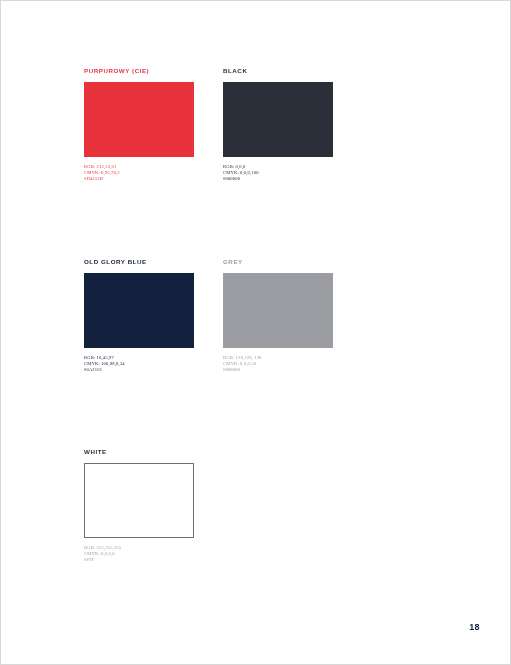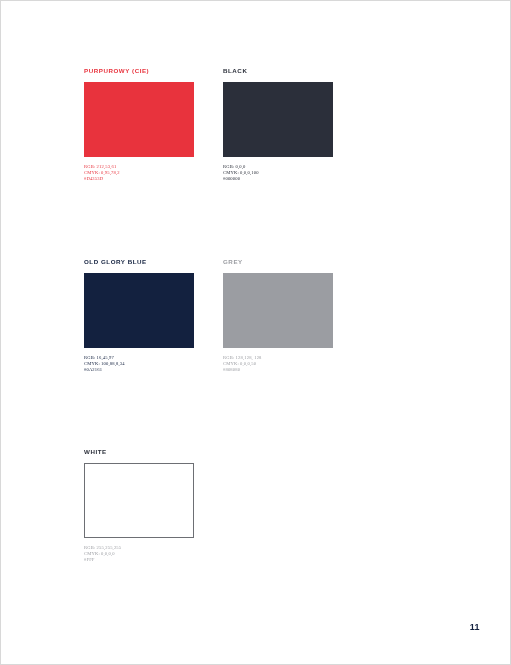--- a/index.html
+++ b/index.html
@@ -152,15 +152,15 @@
         <div class="specs" style="color: rgb(155, 157, 162);">
           <div>RGB: 255,255,255</div>
           <div>CMYK: 0,0,0,0</div>
           <div>#FFF</div>
         </div>
       </div>
     </div>
 
   </div>
 
-  <div class="page-number" style="color: rgb(19, 33, 63);">11</div>
+  <div class="page-number" style="color: rgb(19, 33, 63);">18</div>
 
 </div>
 
 </body></html>

